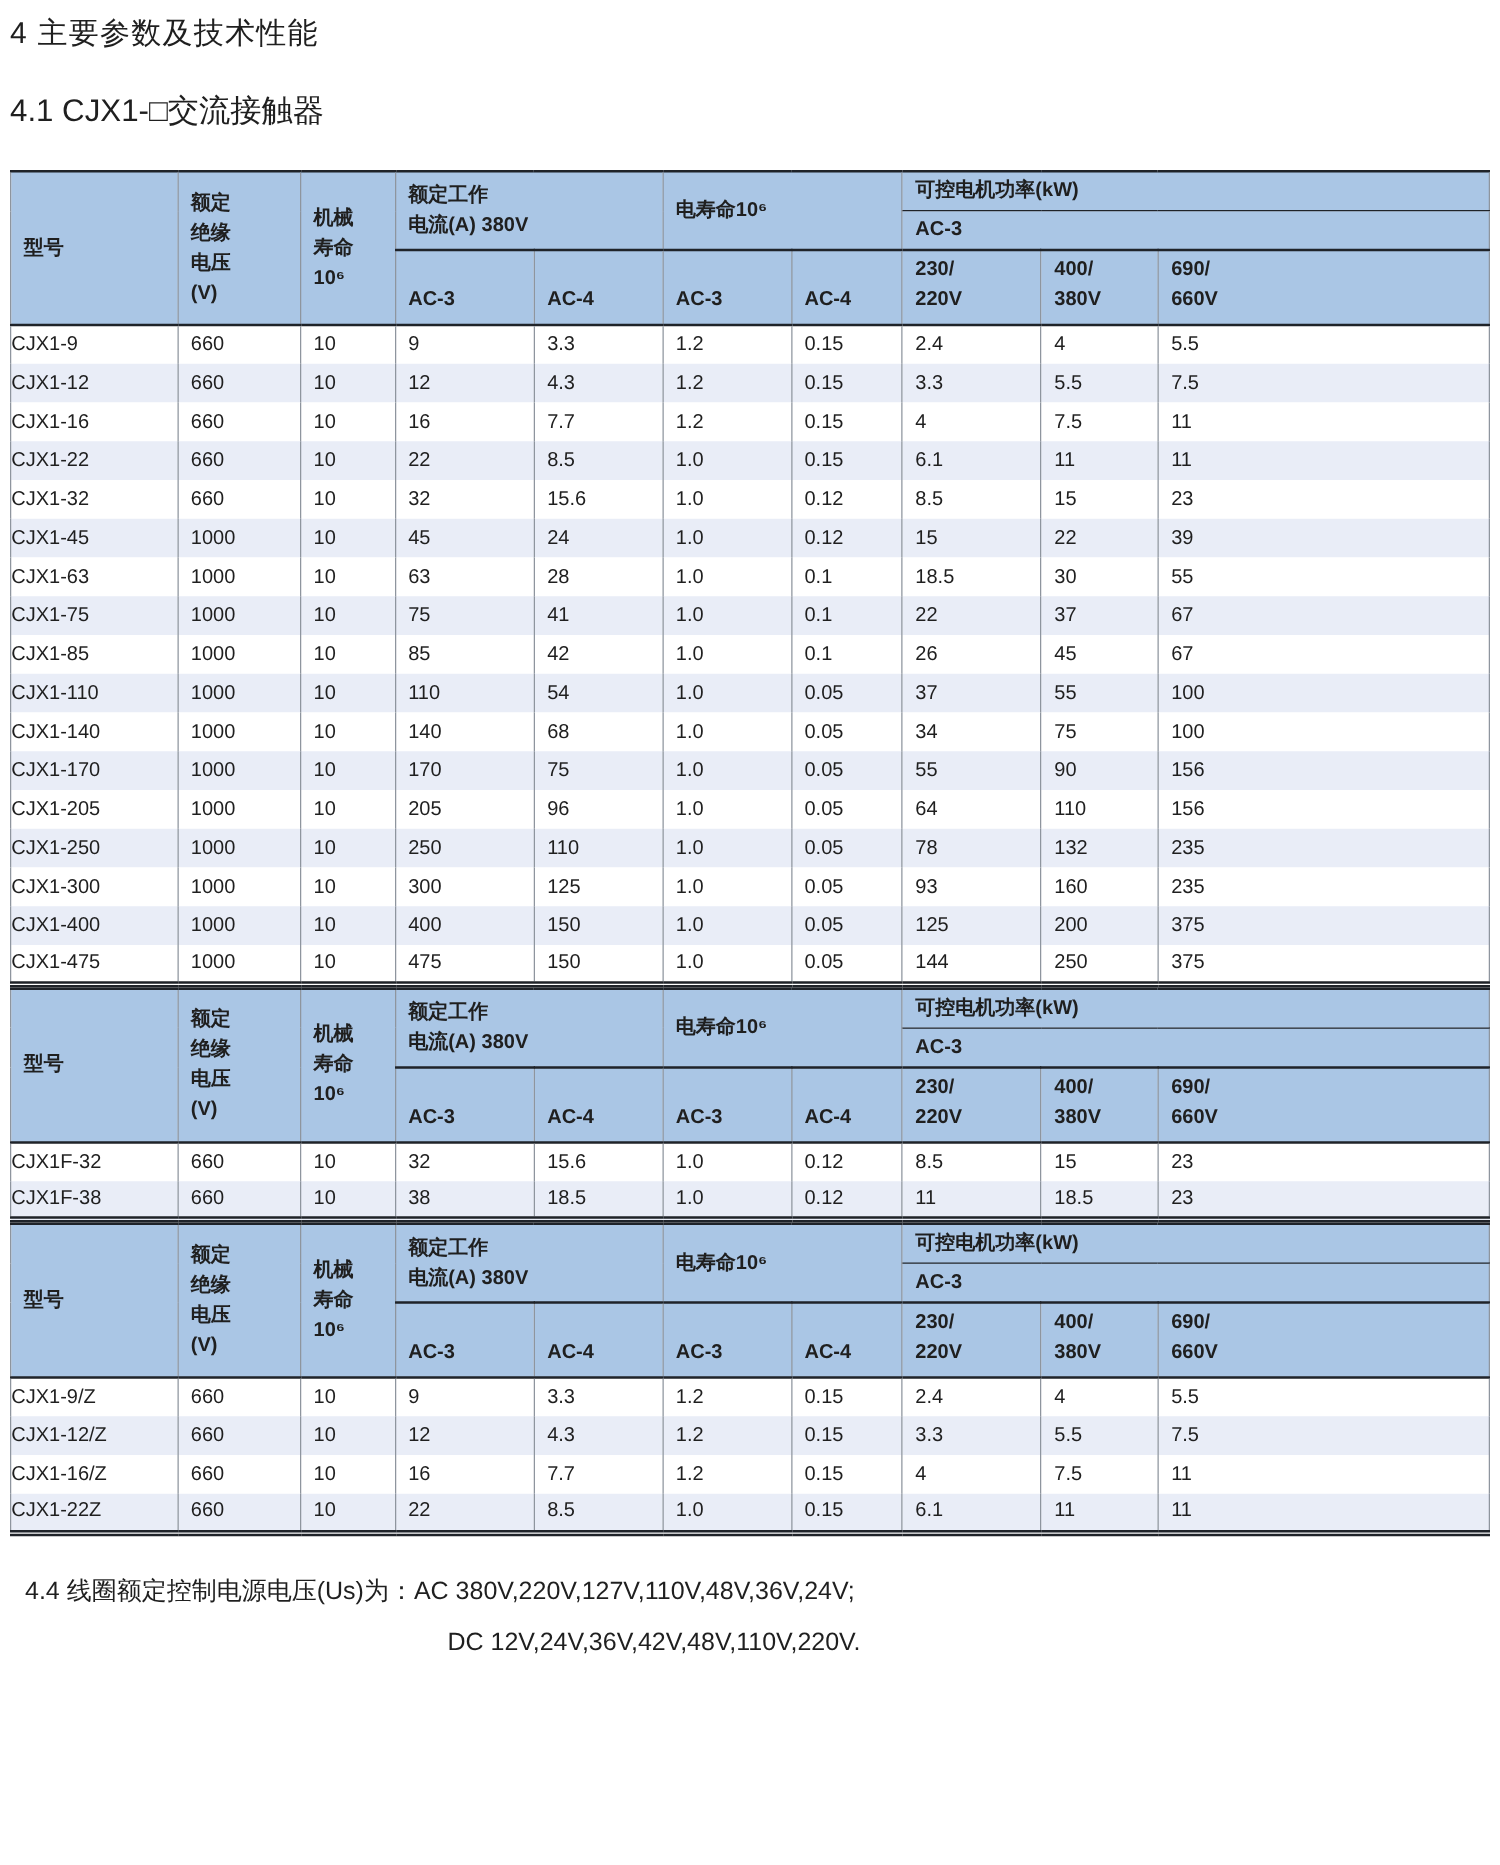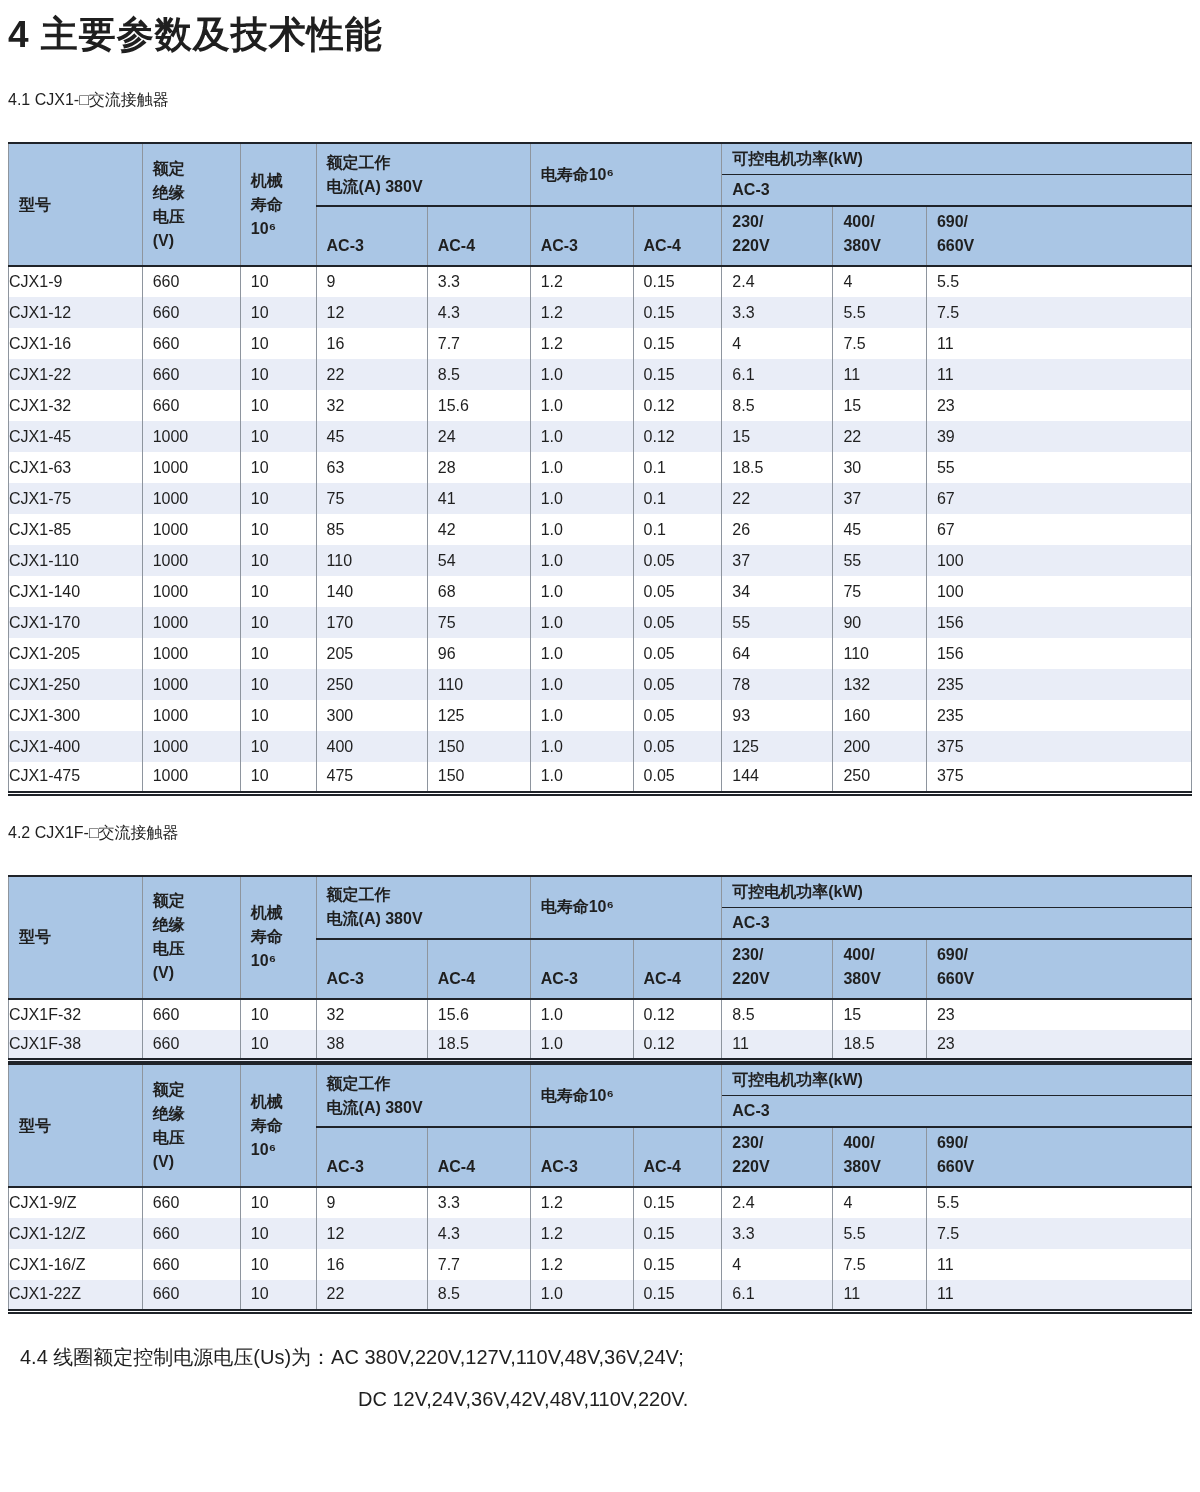--- a/index.html
+++ b/index.html
@@ -12,27 +12,27 @@
   *{box-sizing:border-box;}
   html,body{margin:0;padding:0;background:#ffffff;}
   body{
     width:1200px;
     min-height:1492px;
     padding:6px 8px 20px 8px;
     font-family:"Liberation Sans", sans-serif;
     color:var(--text);
   }
   .page-title{
-    font-size:37px;
-    font-weight:700;
+    font-size:24px;
+    font-weight:400;
     margin:4px 0 30px 0;
     letter-spacing:1px;
   }
   .section-heading{
-    font-size:16px;
+    font-size:25px;
     font-weight:400;
     margin:0 0 31px 0;
   }
   .section{margin:0;}
   .section + .section .section-heading{margin-top:27px;}
 
   table.params{
     width:100%;
     border-collapse:collapse;
     table-layout:fixed;
@@ -328,21 +328,20 @@
           <td>0.05</td>
           <td>144</td>
           <td>250</td>
           <td>375</td>
         </tr>
       </tbody>
   </table>
 </div>
 
 <div class="section">
-  <h2 class="section-heading">4.2 CJX1F-□交流接触器</h2>
   <table class="params">
     <colgroup>
       <col style="width:11.3%">
         <col style="width:8.3%">
         <col style="width:6.4%">
       <col style="width:9.4%">
         <col style="width:8.7%">
         <col style="width:8.7%">
       <col style="width:7.5%">
         <col style="width:9.4%">

